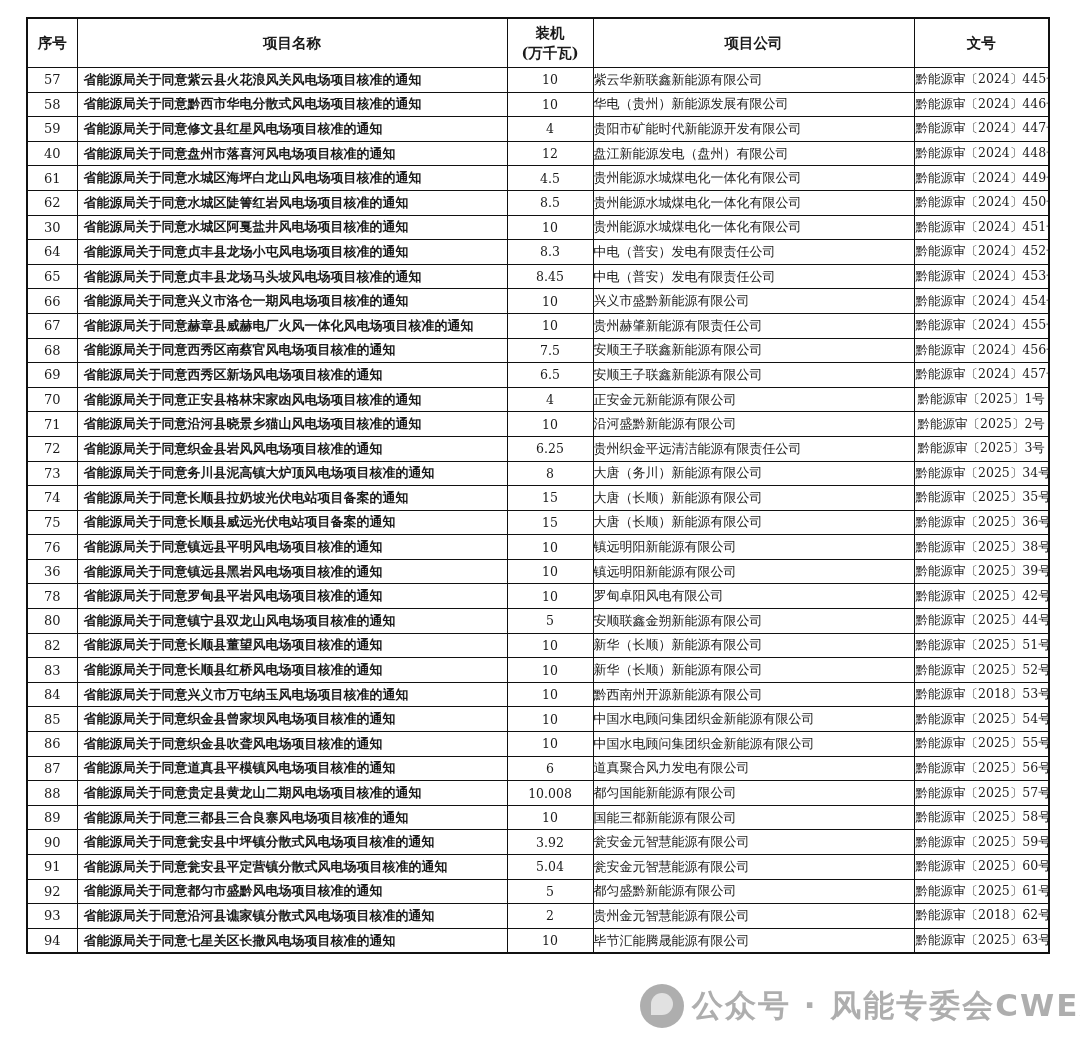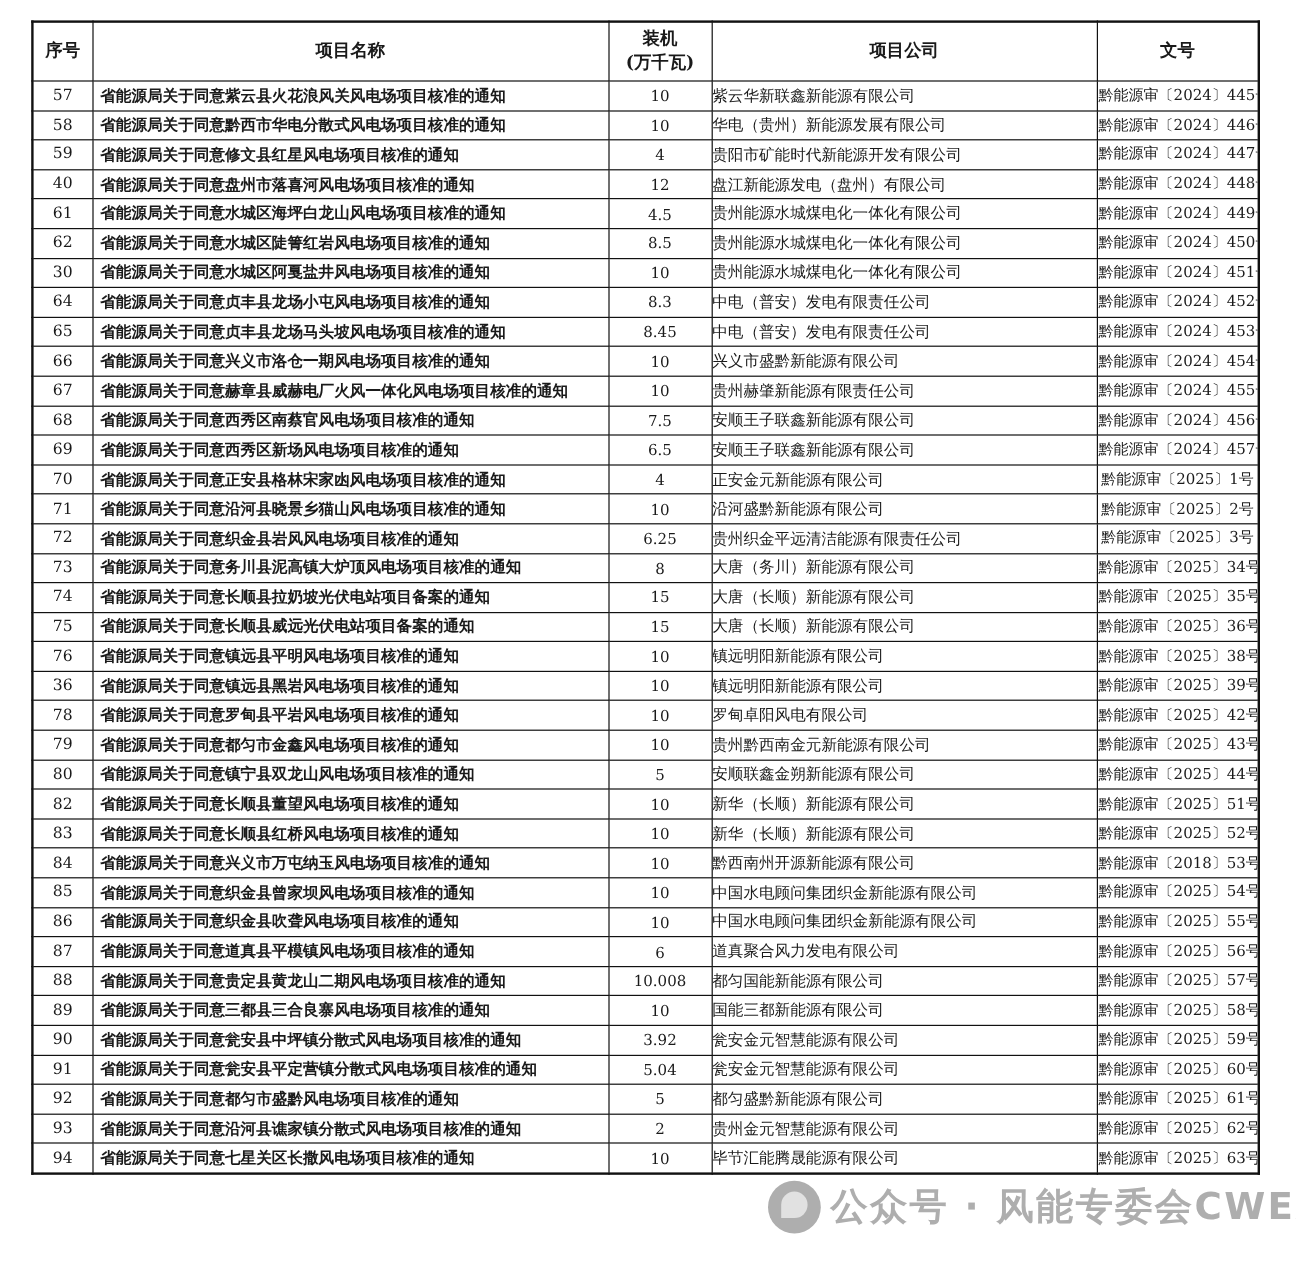--- a/index.html
+++ b/index.html
@@ -263,27 +263,20 @@
           <td class="col-doc">黔能源审〔2025〕39号</td>
         </tr>
         <tr>
           <td class="col-no">78</td>
           <td class="col-name">省能源局关于同意罗甸县平岩风电场项目核准的通知</td>
           <td class="col-capacity">10</td>
           <td class="col-company">罗甸卓阳风电有限公司</td>
           <td class="col-doc">黔能源审〔2025〕42号</td>
         </tr>
         <tr>
-          <td class="col-no">79</td>
-          <td class="col-name">省能源局关于同意都匀市金鑫风电场项目核准的通知</td>
-          <td class="col-capacity">10</td>
-          <td class="col-company">贵州黔西南金元新能源有限公司</td>
-          <td class="col-doc">黔能源审〔2025〕43号</td>
-        </tr>
-        <tr>
           <td class="col-no">80</td>
           <td class="col-name">省能源局关于同意镇宁县双龙山风电场项目核准的通知</td>
           <td class="col-capacity">5</td>
           <td class="col-company">安顺联鑫金朔新能源有限公司</td>
           <td class="col-doc">黔能源审〔2025〕44号</td>
         </tr>
         <tr>
           <td class="col-no">82</td>
           <td class="col-name">省能源局关于同意长顺县董望风电场项目核准的通知</td>
           <td class="col-capacity">10</td>
@@ -358,21 +351,21 @@
           <td class="col-name">省能源局关于同意都匀市盛黔风电场项目核准的通知</td>
           <td class="col-capacity">5</td>
           <td class="col-company">都匀盛黔新能源有限公司</td>
           <td class="col-doc">黔能源审〔2025〕61号</td>
         </tr>
         <tr>
           <td class="col-no">93</td>
           <td class="col-name">省能源局关于同意沿河县谯家镇分散式风电场项目核准的通知</td>
           <td class="col-capacity">2</td>
           <td class="col-company">贵州金元智慧能源有限公司</td>
-          <td class="col-doc">黔能源审〔2025〕62号</td>
+          <td class="col-doc">黔能源审〔2018〕62号</td>
         </tr>
         <tr>
           <td class="col-no">94</td>
           <td class="col-name">省能源局关于同意七星关区长撒风电场项目核准的通知</td>
           <td class="col-capacity">10</td>
           <td class="col-company">毕节汇能腾晟能源有限公司</td>
           <td class="col-doc">黔能源审〔2025〕63号</td>
         </tr>
       </tbody>
   </table>

